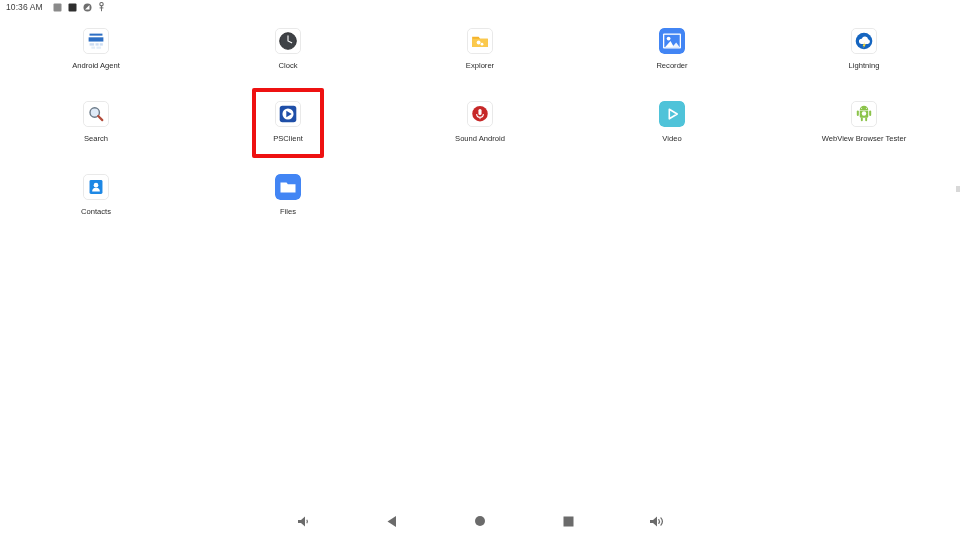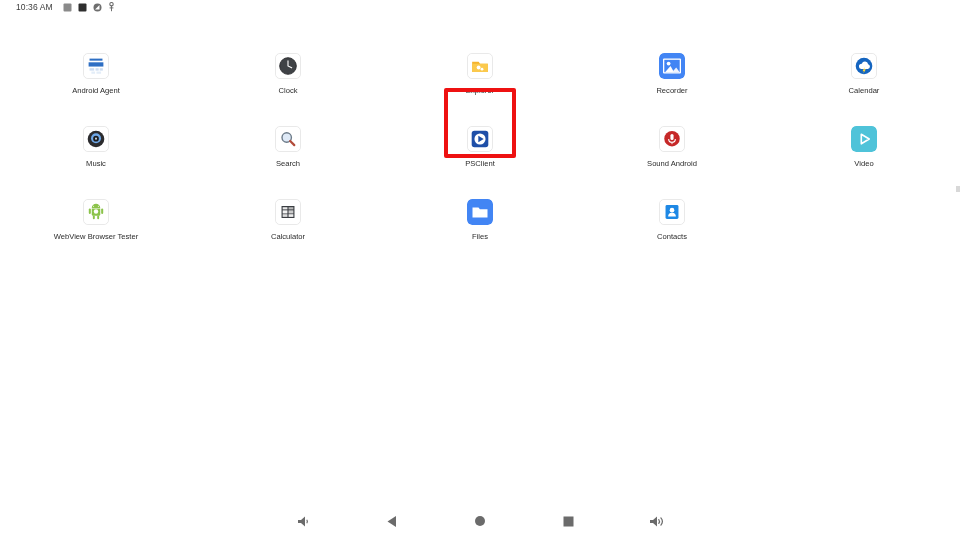--- a/index.html
+++ b/index.html
@@ -8,39 +8,39 @@
     background: #ffffff;
     font-family: "Liberation Sans", sans-serif;
     overflow: hidden;
   }
   #screen { position: relative; width: 960px; height: 540px; background: #fff; }
 
   
   #status-bar {
     position: absolute; top: 0; left: 0; width: 960px; height: 14px;
     display: flex; align-items: center; gap: 6px;
-    padding-left: 16px; background: #ffffff;
+    padding-left: 6px; background: #ffffff;
   }
   #status-bar .clock {
     font-size: 8.5px; color: #3c3c3c; letter-spacing: 0.1px;
     white-space: nowrap; line-height: 14px;
   }
   .sb-icons { display: flex; align-items: center; gap: 6px; margin-left: 4px; }
   .sb-ic { display: block; }
 
   
   #app-grid {
     position: absolute; top: 22px; left: 0; width: 960px;
     display: grid;
     grid-template-columns: repeat(5, 192px);
     grid-auto-rows: 73px;
   }
   .app-cell {
     display: flex; flex-direction: column; align-items: center;
-    justify-content: flex-end; position: relative;
+    justify-content: flex-start; position: relative;
     padding-top: 6px;
   }
   .icon-box {
     width: 26px; height: 26px; border-radius: 5px;
     display: flex; align-items: center; justify-content: center;
     overflow: hidden; position: relative;
   }
   .app-label {
     margin-top: 7px; font-size: 7.6px; color: #2b2b2b;
     text-align: center; line-height: 9px; white-space: nowrap;
@@ -168,35 +168,23 @@
 
     <div class="app-cell">
       <span class="icon-box ic-white">
         <svg class="ic-img" viewBox="0 0 26 26">
           <rect width="26" height="26" rx="5" fill="#ffffff"></rect>
           <circle cx="13" cy="13" r="9" fill="#1565c0"></circle>
           <path d="M7.5 13.6 a3.1 3.1 0 0 1 3.1 -3.1 a3.6 3.6 0 0 1 6.9 0.6 a2.6 2.6 0 0 1 -0.4 5.1 h-7.2 a2.6 2.6 0 0 1 -2.4 -2.6 z" fill="#ffffff"></path>
           <path d="M13.6 14 L11.4 18.6 L13 18.6 L12.2 21.3 L15 16.6 L13.3 16.6 Z" fill="#fdd835"></path>
         </svg>
       </span>
-      <span class="app-label">Calendar</span>
-    </div>
-
-    <div class="app-cell">
-      <span class="icon-box ic-white">
-        <svg class="ic-img" viewBox="0 0 26 26">
-          <rect width="26" height="26" rx="5" fill="#ffffff"></rect>
-          <circle cx="13" cy="13" r="9" fill="#2b2b2e"></circle>
-          <circle cx="13" cy="12.2" r="5.4" fill="#6fa8e8"></circle>
-          <circle cx="13" cy="12.6" r="3.1" fill="#1b1b1d"></circle>
-          <circle cx="13" cy="12.6" r="1.1" fill="#cfd8e3"></circle>
-        </svg>
-      </span>
-      <span class="app-label">Music</span>
-    </div>
+      <span class="app-label">Lightning</span>
+    </div>
+
 
     <div class="app-cell">
       <span class="icon-box ic-white">
         <svg class="ic-img" viewBox="0 0 26 26">
           <rect width="26" height="26" rx="5" fill="#ffffff"></rect>
           <circle cx="11.6" cy="11.4" r="5.1" fill="#dfeaf7" stroke="#6b7a88" stroke-width="1.5"></circle>
           <path d="M15.4 15.2 L19.8 19.6" stroke="#b24b3a" stroke-width="2.4" stroke-linecap="round"></path>
         </svg>
       </span>
       <span class="app-label">Search</span>
@@ -248,56 +236,41 @@
           <rect x="9.6" y="16.8" width="2.1" height="4" rx="1" fill="#8bc34a"></rect>
           <rect x="14.3" y="16.8" width="2.1" height="4" rx="1" fill="#8bc34a"></rect>
           <circle cx="13" cy="12.4" r="2.4" fill="#ffffff"></circle>
           <circle cx="10.4" cy="6.8" r="0.6" fill="#ffffff"></circle>
           <circle cx="15.6" cy="6.8" r="0.6" fill="#ffffff"></circle>
         </svg>
       </span>
       <span class="app-label">WebView Browser Tester</span>
     </div>
 
-    <div class="app-cell">
-      <span class="icon-box ic-white">
-        <svg class="ic-img" viewBox="0 0 26 26">
-          <rect width="26" height="26" rx="5" fill="#ffffff"></rect>
-          <rect x="6" y="6.5" width="14" height="13" fill="#3a3d42"></rect>
-          <rect x="7.2" y="7.8" width="5.2" height="2.4" fill="#e9e9e9"></rect>
-          <rect x="13.6" y="7.8" width="5.2" height="2.4" fill="#b9b9b9"></rect>
-          <rect x="7.2" y="11.2" width="5.2" height="3.4" fill="#f2f2f2"></rect>
-          <rect x="13.6" y="11.2" width="5.2" height="3.4" fill="#cdcdcd"></rect>
-          <rect x="7.2" y="15.4" width="5.2" height="2.9" fill="#dcdcdc"></rect>
-          <rect x="13.6" y="15.4" width="5.2" height="2.9" fill="#efefef"></rect>
-        </svg>
-      </span>
-      <span class="app-label">Calculator</span>
-    </div>
-
-    <div class="app-cell">
-      <span class="icon-box">
-        <svg class="ic-img" viewBox="0 0 26 26">
-          <rect width="26" height="26" rx="5" fill="#4285f4"></rect>
-          <path d="M5.5 8.5 h6 l1.4 1.8 h7.6 v8.2 h-15 z" fill="#ffffff"></path>
-        </svg>
-      </span>
-      <span class="app-label">Files</span>
-    </div>
 
     <div class="app-cell">
       <span class="icon-box ic-white">
         <svg class="ic-img" viewBox="0 0 26 26">
           <rect width="26" height="26" rx="5" fill="#ffffff"></rect>
           <rect x="6" y="5.5" width="14" height="15" rx="1.6" fill="#1e88e5"></rect>
           <circle cx="13" cy="11" r="2.5" fill="#ffffff"></circle>
           <path d="M8.8 18 a4.2 4.2 0 0 1 8.4 0 z" fill="#ffffff"></path>
         </svg>
       </span>
       <span class="app-label">Contacts</span>
+    </div>
+
+    <div class="app-cell">
+      <span class="icon-box">
+        <svg class="ic-img" viewBox="0 0 26 26">
+          <rect width="26" height="26" rx="5" fill="#4285f4"></rect>
+          <path d="M5.5 8.5 h6 l1.4 1.8 h7.6 v8.2 h-15 z" fill="#ffffff"></path>
+        </svg>
+      </span>
+      <span class="app-label">Files</span>
     </div>
 
 
   </div>
 
   <div id="edge-mark"></div>
 
   <div id="nav-bar">
     <span class="nav-btn">
       <svg width="15" height="13" viewBox="0 0 15 13">

